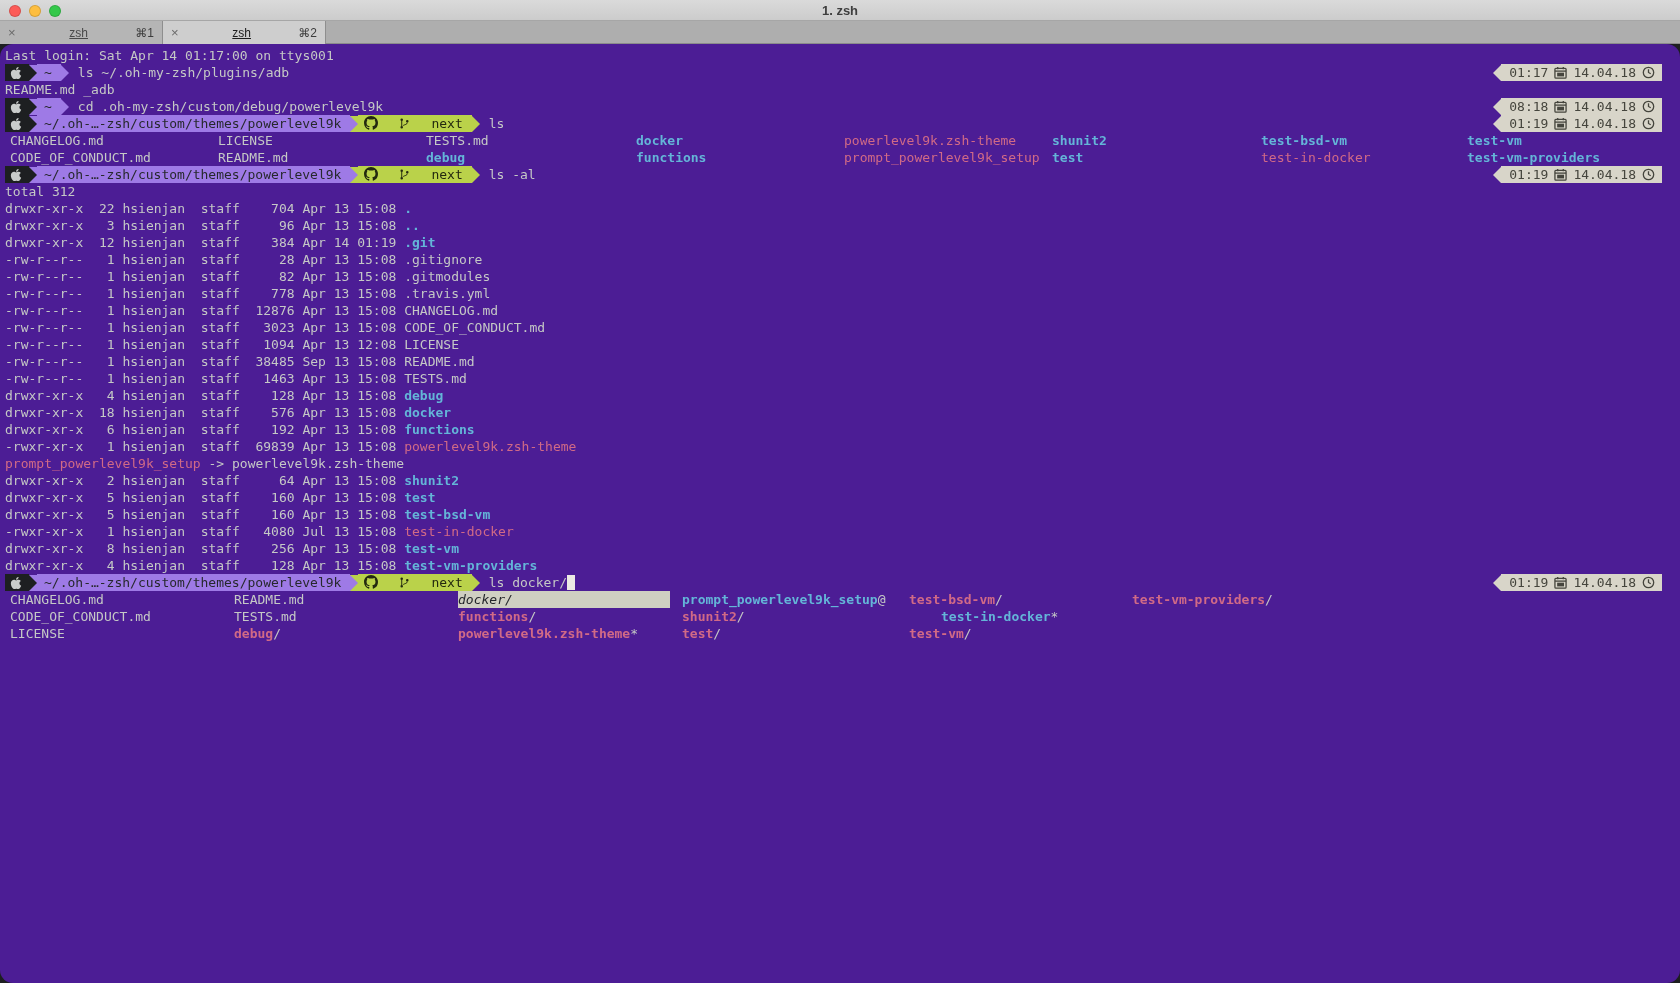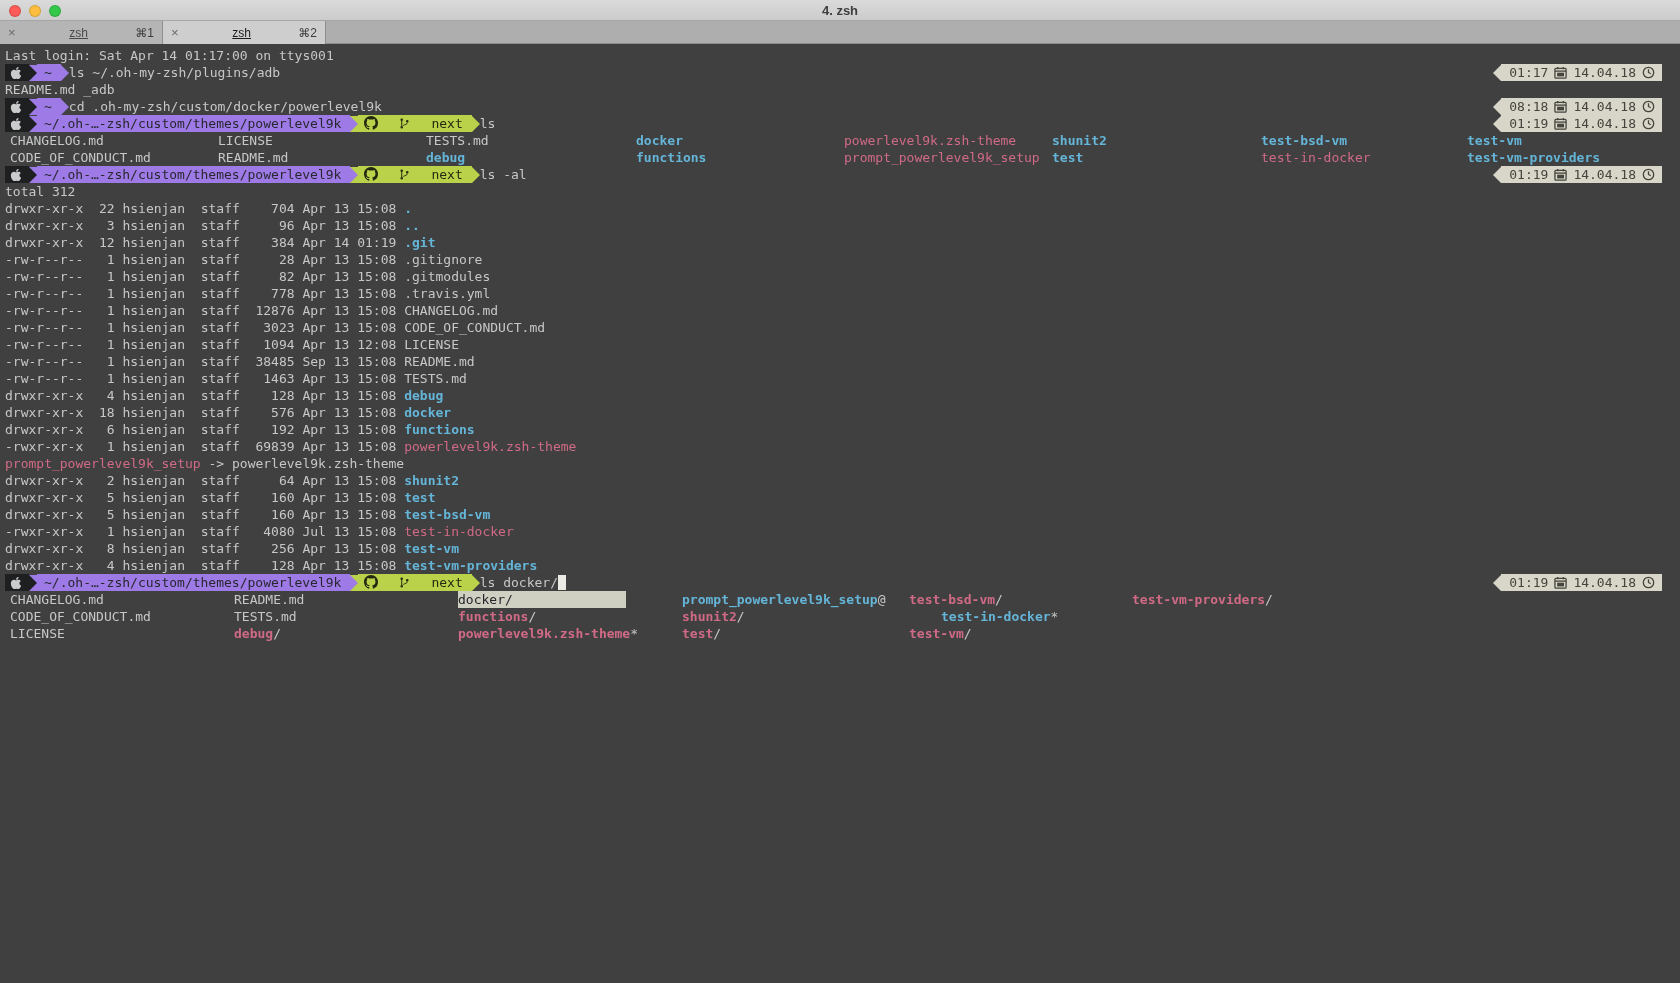--- a/index.html
+++ b/index.html
@@ -18,64 +18,64 @@
     background:#aeaeae; border-bottom:1px solid #8b8b8b; display:flex; }
   .tab { width:163px; height:23px; display:flex; align-items:center; padding:0 8px;
     font-size:12px; color:#4a4a4a; background:#b5b5b5; border-right:1px solid #8e8e8e; }
   .tab.active { background:#cecece; color:#1e1e1e; }
   .tab .close { color:#6a6a6a; font-size:13px; width:14px; cursor:default; }
   .tab .lbl { flex:1; text-align:center;text-decoration:underline; }
   .tab .sc { font-size:12px; color:#3c3c3c; }
 
   
   .term { position:absolute; top:44px; left:0; width:1680px; height:939px;
-    background:#404040; color:#c5c8c6; padding:3px 0 0 5px;
-    font:13px/17px "DejaVu Sans Mono", monospace; }
+    background:#4c1d95; color:#c5c8c6; padding:3px 0 0 5px;
+    font:13px/17px "DejaVu Sans Mono", monospace;border-radius:13px; }
   .line { height:17px; white-space:pre; display:flex; align-items:center; }
   .rel  { position:relative; display:block; }
   .cell { position:absolute; top:0; white-space:pre; }
   .dir  { color:#64b5d8; font-weight:bold; }
   .exec { color:#d16a86; }
   .pink { color:#d16a86; font-weight:bold; }
   .cyan { color:#64b5d8; font-weight:bold; }
-  .sel  { background:#cfcfc2; color:#24262b; width:168px; height:17px; }
+  .sel  { background:#cfcfc2; color:#24262b; width:212px; height:17px;font-style:italic; }
 
   
   .seg-apple { display:flex; align-items:center; height:17px; padding:0 7px 0 5px; background:#1d1f21; }
   .tri { width:0; height:0; border-top:8.5px solid transparent; border-bottom:8.5px solid transparent;
          border-left:8px solid transparent; flex:0 0 auto; }
   .tri.bg-purple   { border-left-color:#1d1f21; background:#9e7ae6; }
   .tri.purple-bg   { border-left-color:#9e7ae6; }
   .tri.purple-green{ border-left-color:#9e7ae6; background:#bad24a; }
   .tri.green-bg    { border-left-color:#bad24a; }
   .seg-path { background:#9e7ae6; color:#26282d; padding:1px 9px 2px 7px; height:17px;
               display:flex; align-items:center; }
   .seg-git  { background:#bad24a; color:#23290f; padding:1px 9px 2px 6px; height:17px;
               display:flex; align-items:center; gap:22px; }
-  .cmd { }
+  .cmd { margin-left:9px; }
   .cursor { display:inline-block; width:8px; height:15px; background:#eceae4; }
 
   
   .rp { display:flex; align-items:center; margin-left:auto; margin-right:18px; flex:0 0 auto; }
   .rp-tri { width:0; height:0; border-top:8.5px solid transparent; border-bottom:8.5px solid transparent;
             border-right:8px solid #d8d5c9; }
   .rp-box { background:#d8d5c9; color:#45453d; height:17px; display:flex; align-items:center;
             gap:6px; padding:1px 7px 2px 8px; }
   .rp-box svg { display:block; }
 </style>
 </head>
 <body>
 
 <div class="titlebar">
   <div class="traffic">
     <div class="light" style="background:#fc5b57"></div>
     <div class="light" style="background:#fdbe40"></div>
     <div class="light" style="background:#34c84a"></div>
   </div>
-  <div class="win-title">4. zsh</div>
+  <div class="win-title">1. zsh</div>
 </div>
 
 <div class="tabbar">
   <div class="tab">
     <span class="close">×</span>
     <span class="lbl">zsh</span>
     <span class="sc">⌘1</span>
   </div>
   <div class="tab active">
     <span class="close">×</span>
@@ -118,21 +118,21 @@
 
   <div class="line"><span>README.md _adb</span></div>
 
   <div class="line">
     <span class="seg-apple"><svg width="12" height="14" viewBox="0 0 384 512">
           <path fill="#c9cccb" d="M318.7 268.7c-.2-36.7 16.4-64.4 50-84.8-18.8-26.9-47.2-41.7-84.7-44.6-35.5-2.8-74.3 20.7-88.5 20.7-15 0-49.4-19.7-76.4-19.7C63.3 141.2 4 184.8 4 273.5q0 39.3 14.4 81.2c12.8 36.7 59 126.7 107.2 125.2 25.2-.6 43-17.9 75.8-17.9 31.8 0 48.3 17.9 76.4 17.9 48.6-.7 90.4-82.5 102.6-119.3-65.2-30.7-61.7-90-61.7-91.9zm-56.6-164.2c27.3-32.4 24.8-61.9 24-72.5-24.1 1.4-52 16.4-67.9 34.9-17.5 19.8-27.8 44.3-25.6 71.9 26.1 2 49.9-11.4 69.5-34.3z"></path>
         </svg></span>
     <span class="tri bg-purple"></span>
     <span class="seg-path"><span>~</span></span>
     <span class="tri purple-bg"></span>
-    <span class="cmd">cd .oh-my-zsh/custom/docker/powerlevel9k</span>
+    <span class="cmd">cd .oh-my-zsh/custom/debug/powerlevel9k</span>
     <span class="rp">
       <span class="rp-tri"></span>
       <span class="rp-box">
         <span>08:18</span>
         <svg width="13" height="13" viewBox="0 0 14 14">
             <rect x="1" y="2.5" width="12" height="10.5" rx="1" fill="none" stroke="#45453d" stroke-width="1.4"></rect>
             <line x1="1" y1="5.5" x2="13" y2="5.5" stroke="#45453d" stroke-width="1.4"></line>
             <line x1="4" y1="1" x2="4" y2="3.5" stroke="#45453d" stroke-width="1.4"></line>
             <line x1="10" y1="1" x2="10" y2="3.5" stroke="#45453d" stroke-width="1.4"></line>
             <rect x="3.4" y="7.2" width="7.4" height="4" fill="#45453d"></rect>

